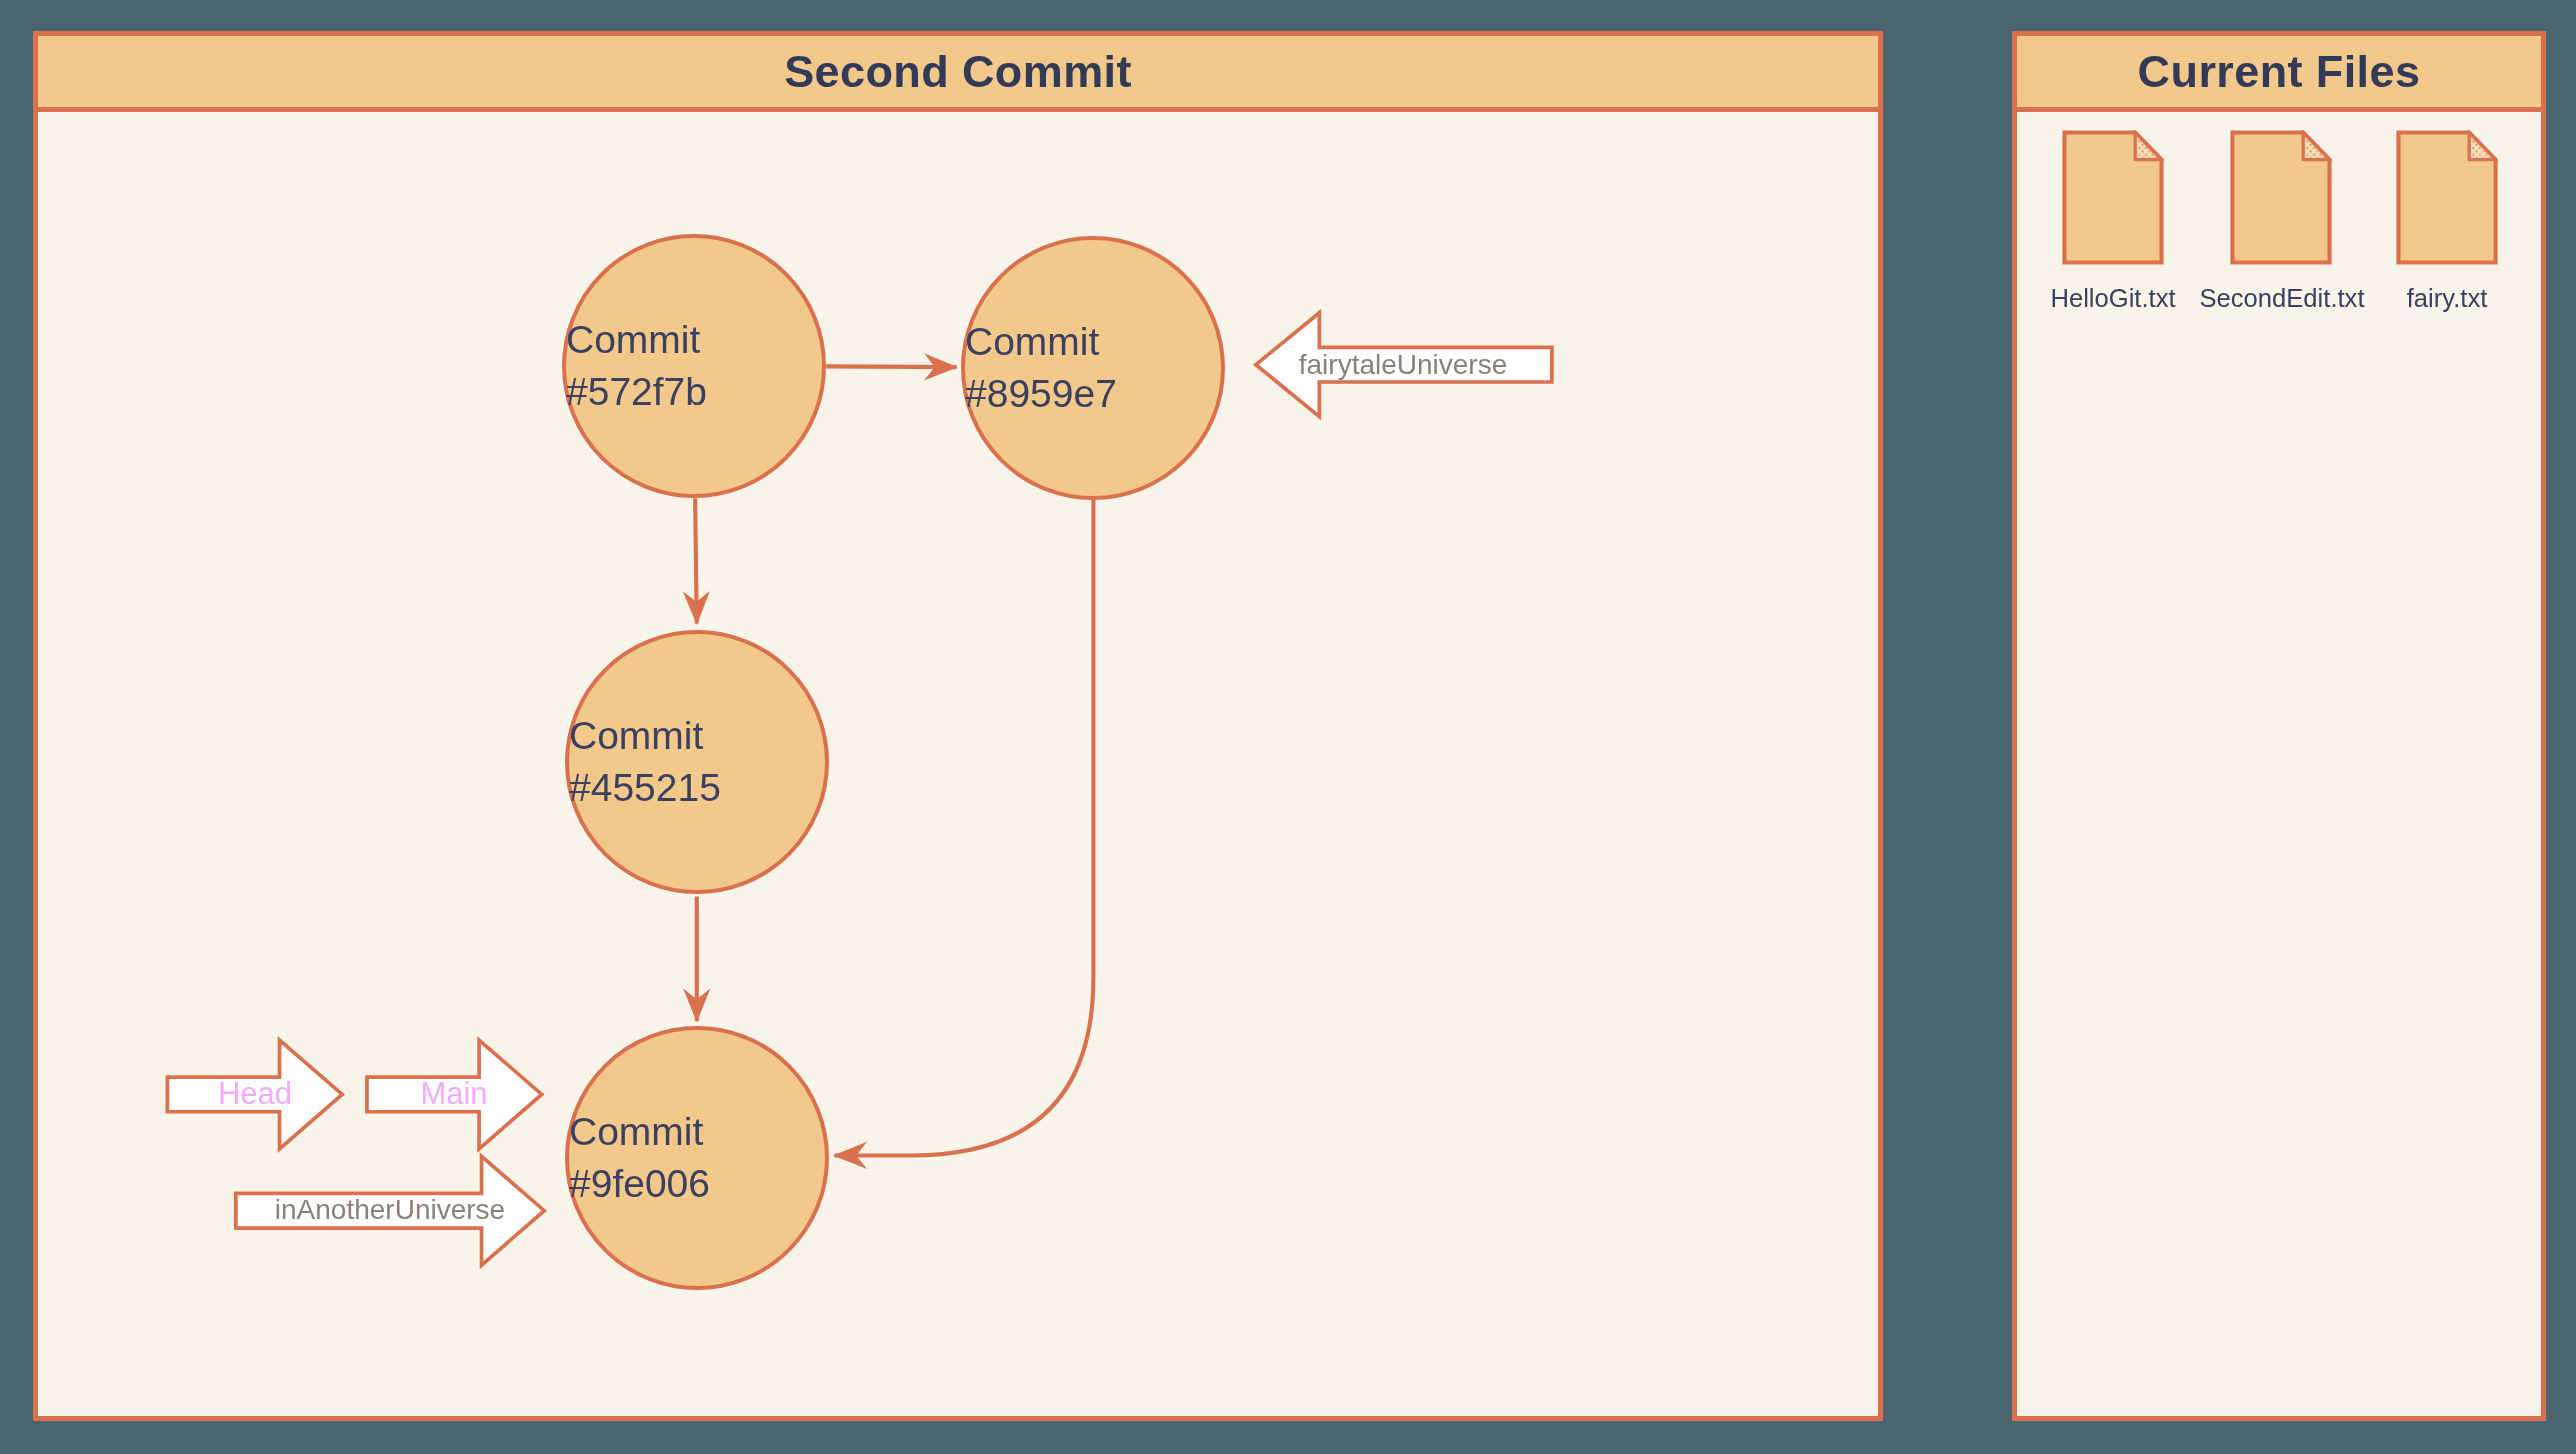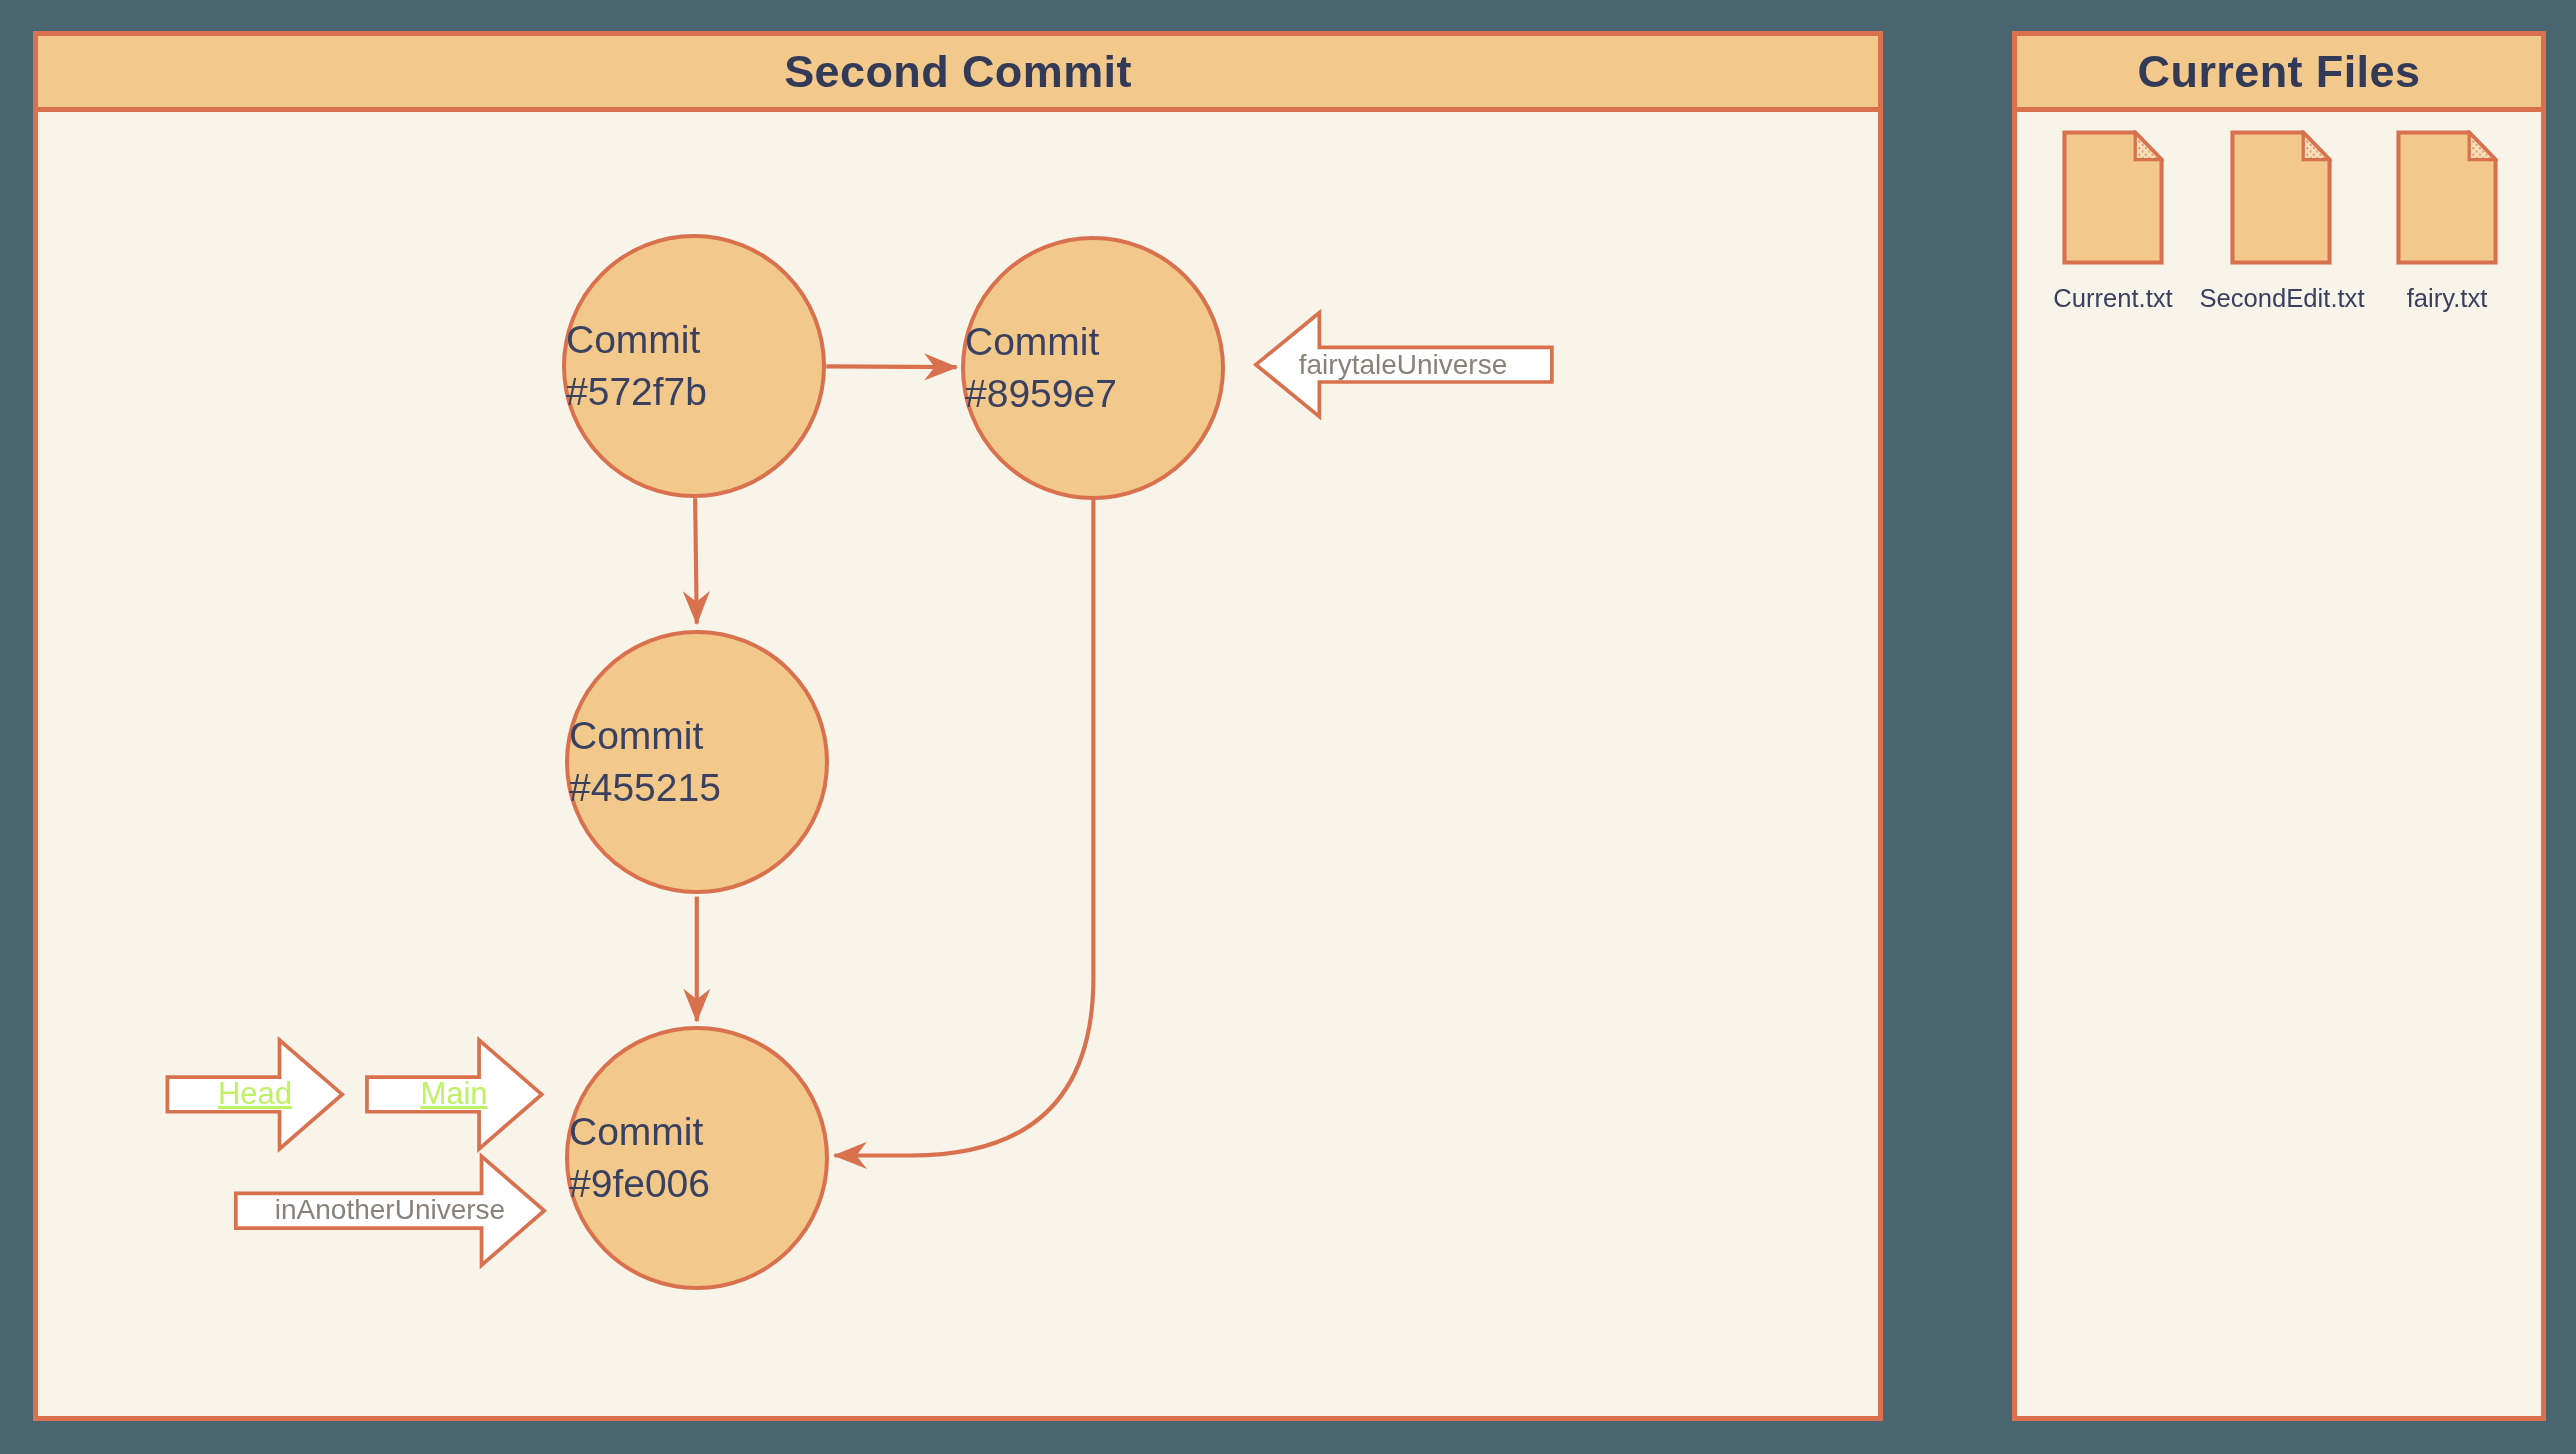--- a/index.html
+++ b/index.html
@@ -25,21 +25,21 @@
   .diagram-svg{position:absolute;left:0;top:0;width:2576px;height:1455px;pointer-events:none;}
   .commit{
     position:absolute;width:264px;height:264px;box-sizing:border-box;
     border-radius:50%;background:#f2c98b;border:4.1px solid #d9714f;
     display:flex;flex-direction:column;align-items:flex-start;justify-content:center;
     font-size:39px;line-height:52px;color:#394060;text-align:center;
   }
   .arrow-label{
     position:absolute;transform:translate(-50%,-50%);white-space:nowrap;
   }
-  .label-black{font-size:31px;color:#bef264;text-decoration:underline;}
+  .label-black{font-size:31px;color:#f0abfc;}
   .label-gray{font-size:28px;color:#8a8279;}
   .file{position:absolute;top:130px;width:102px;height:135px;}
   .file-label{
     position:absolute;top:298px;transform:translate(-50%,-50%);
     font-size:25.6px;color:#394060;white-space:nowrap;
   }
 </style>
 </head>
 <body>
 
@@ -116,16 +116,16 @@
     <polygon points="89,3 89,36 121,36" fill="url(#folddots)" stroke="#d9714f" stroke-width="4"></polygon>
   </svg>
 </div>
 <div class="file" style="left:2396px;">
   <svg viewBox="0 0 124 164" width="102" height="135">
     <polygon points="3,3 89,3 121,36 121,161 3,161" fill="#f2c98b" stroke="#d9714f" stroke-width="5"></polygon>
     <polygon points="89,3 89,36 121,36" fill="url(#folddots)" stroke="#d9714f" stroke-width="4"></polygon>
   </svg>
 </div>
 
-<div class="file-label" style="left:2113px;">Current.txt</div>
+<div class="file-label" style="left:2113px;">HelloGit.txt</div>
 <div class="file-label" style="left:2282px;">SecondEdit.txt</div>
 <div class="file-label" style="left:2447px;">fairy.txt</div>
 
 
 </body></html>

